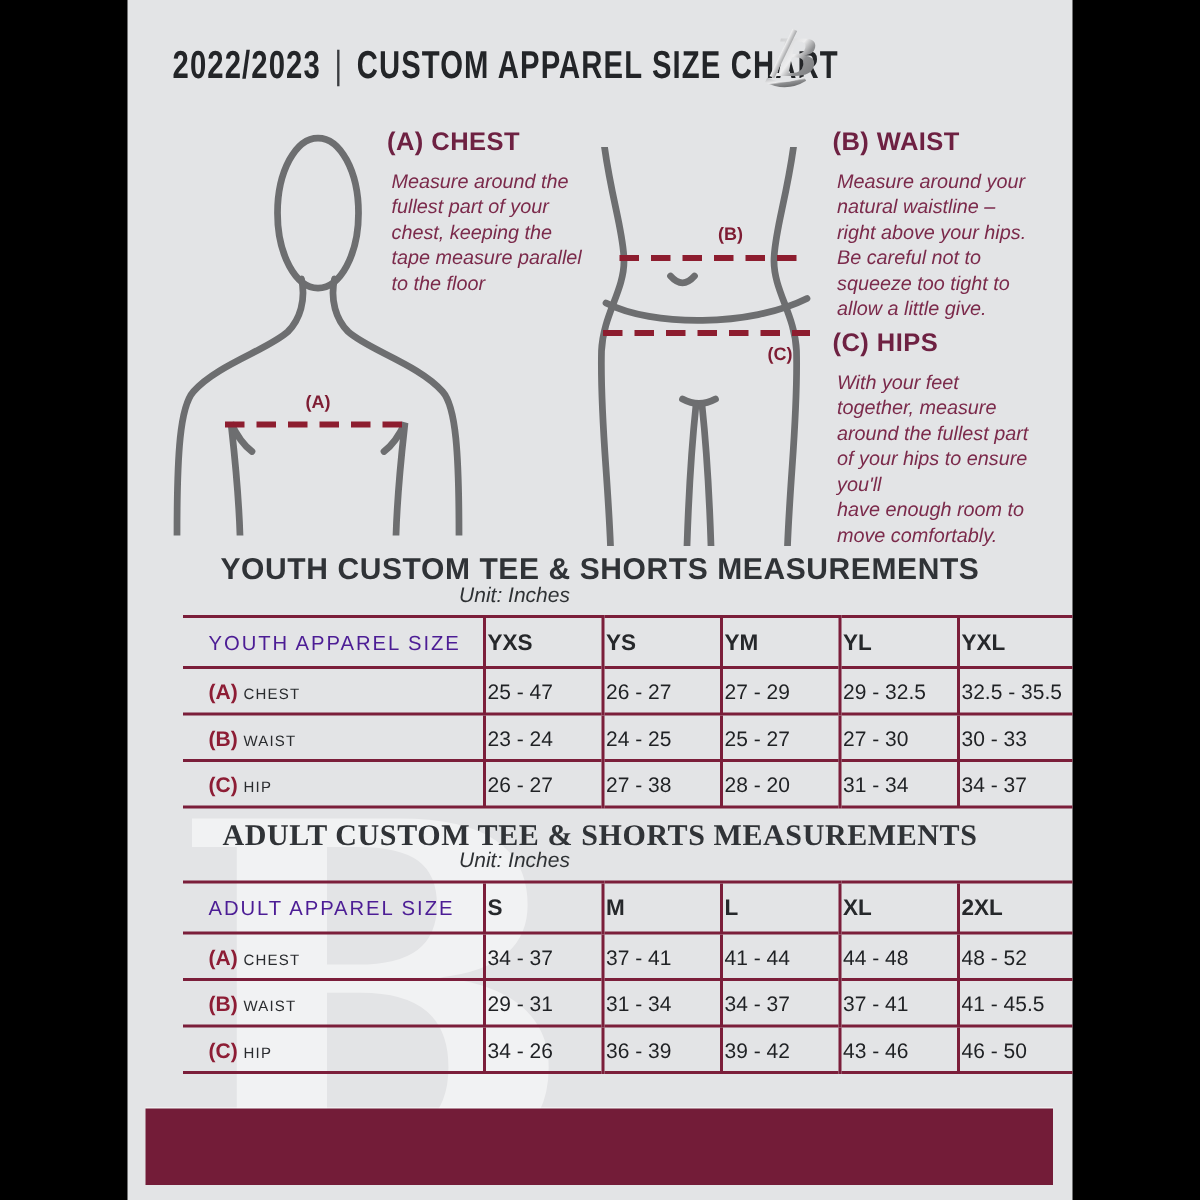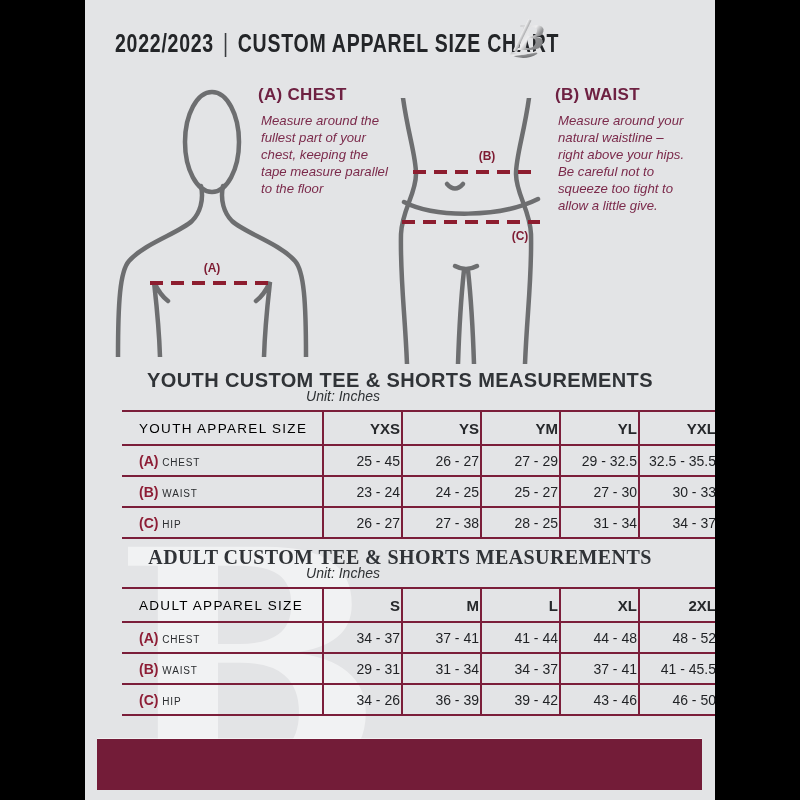--- a/index.html
+++ b/index.html
@@ -34,28 +34,28 @@
   .guide h3{margin:0;font-size:17px;font-weight:bold;color:var(--plum);letter-spacing:.3px;}
   .guide p{margin:7px 0 0 3px;font-size:13.2px;line-height:17px;font-style:italic;font-weight:500;
     color:var(--plum-text);white-space:pre-line;}
 
   
   .tbl-title{left:0;width:630px;text-align:center;font-weight:bold;font-size:20px;
     letter-spacing:.4px;color:#303337;z-index:1;}
   .tbl-unit{left:0;width:516px;text-align:center;font-style:italic;font-size:14px;color:#2f3235;z-index:1;}
   table.size{border-collapse:collapse;table-layout:fixed;width:558px;z-index:1;
     border-top:2px solid var(--maroon-line);border-bottom:2px solid var(--maroon-line);}
-  table.size td{border-top:2px solid var(--maroon-line);text-align:right;vertical-align:middle;
+  table.size td{border-top:2px solid var(--maroon-line);text-align:left;vertical-align:middle;
     font-size:14px;color:#1f2124;overflow:hidden;}
   table.size tr td + td{border-left:2px solid var(--maroon-line);}
   table.size tr{height:31px;}
   table.size tr.head{height:34px;}
   table.size td.c0{width:182px;text-align:left;padding-left:17px;}
   table.size td{width:75px;}
-  table.size tr.head td.c0{font-size:13.5px;letter-spacing:1.3px;color:#000000;}
+  table.size tr.head td.c0{font-size:13.5px;letter-spacing:1.3px;color:#4c1d95;}
   table.size tr.head td.sz{font-weight:bold;font-size:15px;color:var(--ink);}
   .marker{font-weight:bold;color:#8d1d35;}
   .rowlabel{color:#2a2c2f;letter-spacing:.8px;font-size:10px;}
 
   
   .footer-bar{left:12px;top:739px;width:605px;height:51px;background:var(--maroon);
     box-shadow:0 -1px 0 rgba(255,255,255,.45);z-index:2;}
 </style>
 </head>
 <body>
@@ -120,55 +120,65 @@
   <div class="abs guide" style="left:470px;top:85px;">
     <h3>(B) WAIST</h3>
     <p>Measure around your
 natural waistline –
 right above your hips.
 Be careful not to
 squeeze too tight to
 allow a little give.</p>
   </div>
 
+  <div class="abs guide" style="left:470px;top:219px;">
+    <h3>(C) HIPS</h3>
+    <p>With your feet
+together, measure
+around the fullest part
+of your hips to ensure
+you'll
+have enough room to
+move comfortably.</p>
+  </div>
 
   <div class="abs tbl-title" style="top:369px;">YOUTH CUSTOM TEE &amp; SHORTS MEASUREMENTS</div>
   <div class="abs tbl-unit" style="top:388px;">Unit: Inches</div>
 
   <table class="size abs" style="left:37px;top:410px;">
     <tbody>
         <tr class="head">
       <td class="c0">YOUTH APPAREL SIZE</td>
       <td class="sz">YXS</td>
       <td class="sz">YS</td>
       <td class="sz">YM</td>
       <td class="sz">YL</td>
       <td class="sz">YXL</td>
     </tr>
     <tr>
       <td class="c0"><span class="marker">(A)</span> <span class="rowlabel">CHEST</span></td>
-      <td>25 - 45</td>
+      <td>25 - 47</td>
       <td>26 - 27</td>
       <td>27 - 29</td>
       <td>29 - 32.5</td>
       <td>32.5 - 35.5</td>
     </tr>
     <tr>
       <td class="c0"><span class="marker">(B)</span> <span class="rowlabel">WAIST</span></td>
       <td>23 - 24</td>
       <td>24 - 25</td>
       <td>25 - 27</td>
       <td>27 - 30</td>
       <td>30 - 33</td>
     </tr>
     <tr>
       <td class="c0"><span class="marker">(C)</span> <span class="rowlabel">HIP</span></td>
       <td>26 - 27</td>
       <td>27 - 38</td>
-      <td>28 - 25</td>
+      <td>28 - 20</td>
       <td>31 - 34</td>
       <td>34 - 37</td>
     </tr>
   </tbody>
     </table>
 
   <div class="abs tbl-title" style="top:546px;font-family:Liberation Serif, serif;">ADULT CUSTOM TEE &amp; SHORTS MEASUREMENTS</div>
   <div class="abs tbl-unit" style="top:565px;">Unit: Inches</div>
 
   <table class="size abs" style="left:37px;top:587px;">

